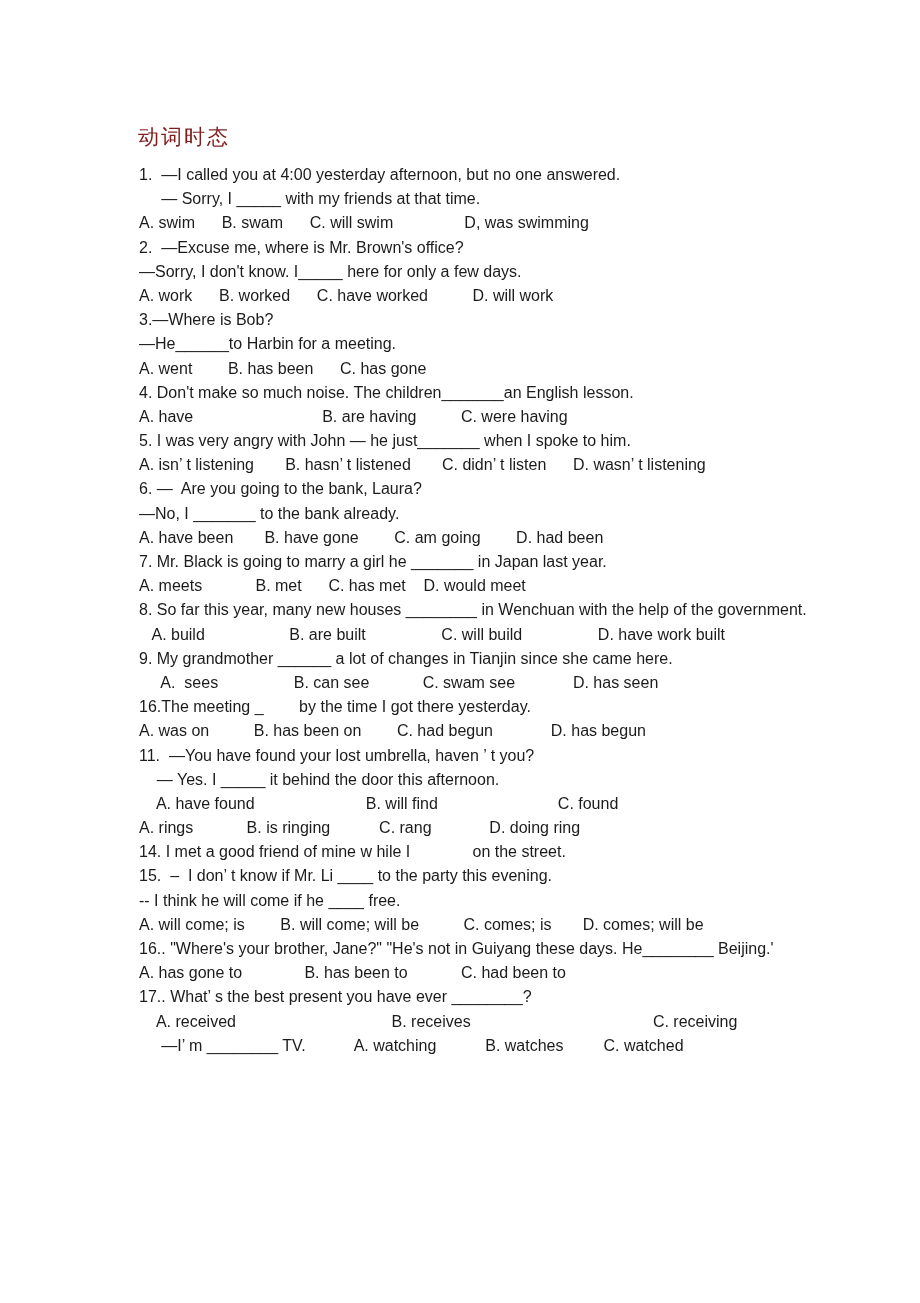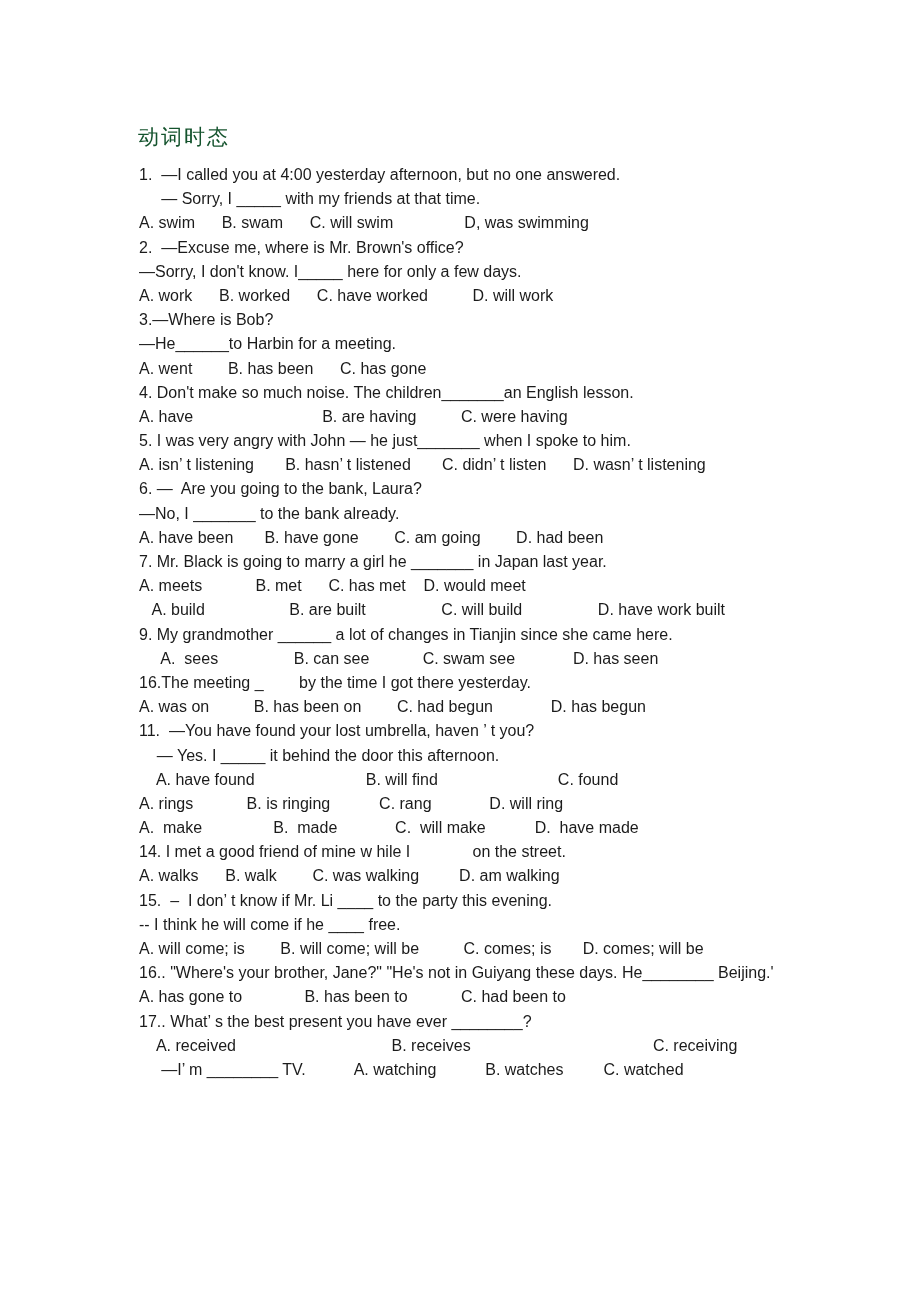--- a/index.html
+++ b/index.html
@@ -17,21 +17,21 @@
     color: #1b1b1b;
   }
   .title {
     position: absolute;
     left: 138px;
     top: 123px;
     margin: 0;
     font-size: 21px;
     font-weight: 400;
     letter-spacing: 2px;
-    color: #14532d;
+    color: #7f1d1d;
     font-family: "DejaVu Sans", "Liberation Sans", sans-serif;
   }
   .lines {
     position: absolute;
     left: 139px;
     top: 163px;
     width: 770px;
   }
   .line {
     white-space: pre;
@@ -58,32 +58,31 @@
       <div class="line">A. went        B. has been      C. has gone</div>
       <div class="line">4. Don't make so much noise. The children_______an English lesson.</div>
       <div class="line">A. have                             B. are having          C. were having</div>
       <div class="line">5. I was very angry with John — he just_______ when I spoke to him.</div>
       <div class="line">A. isn’ t listening       B. hasn’ t listened       C. didn’ t listen      D. wasn’ t listening</div>
       <div class="line">6. —  Are you going to the bank, Laura?</div>
       <div class="line">—No, I _______ to the bank already.</div>
       <div class="line">A. have been       B. have gone        C. am going        D. had been</div>
       <div class="line">7. Mr. Black is going to marry a girl he _______ in Japan last year.</div>
       <div class="line">A. meets            B. met      C. has met    D. would meet</div>
+      <div class="line">8. So far this year, many new houses ________ in Wenchuan with the help of the government.</div>
       <div class="line">   A. build                   B. are built                 C. will build                 D. have work built</div>
       <div class="line">9. My grandmother ______ a lot of changes in Tianjin since she came here.</div>
       <div class="line">     A.  sees                 B. can see            C. swam see             D. has seen</div>
       <div class="line">16.The meeting _        by the time I got there yesterday.</div>
       <div class="line">A. was on          B. has been on        C. had begun             D. has begun</div>
       <div class="line">11.  —You have found your lost umbrella, haven ’ t you?</div>
       <div class="line">    — Yes. I _____ it behind the door this afternoon.</div>
       <div class="line">    A. have found                         B. will find                           C. found</div>
-      <div class="line">A. rings            B. is ringing           C. rang             D. will ring</div>
-      <div class="line">A.  make                B.  made             C.  will make           D.  have made</div>
+      <div class="line">A. rings            B. is ringing           C. rang             D. doing ring</div>
       <div class="line">14. I met a good friend of mine w hile I              on the street.</div>
-      <div class="line">A. walks      B. walk        C. was walking         D. am walking</div>
       <div class="line">15.  –  I don’ t know if Mr. Li ____ to the party this evening.</div>
       <div class="line">-- I think he will come if he ____ free.</div>
       <div class="line">A. will come; is        B. will come; will be          C. comes; is       D. comes; will be</div>
       <div class="line">16.. "Where's your brother, Jane?" "He's not in Guiyang these days. He________ Beijing.'</div>
       <div class="line">A. has gone to              B. has been to            C. had been to</div>
       <div class="line">17.. What’ s the best present you have ever ________?</div>
       <div class="line">    A. received                                   B. receives                                         C. receiving</div>
       <div class="line">     —I’ m ________ TV.           A. watching           B. watches         C. watched</div>
     </div>
 </div>

